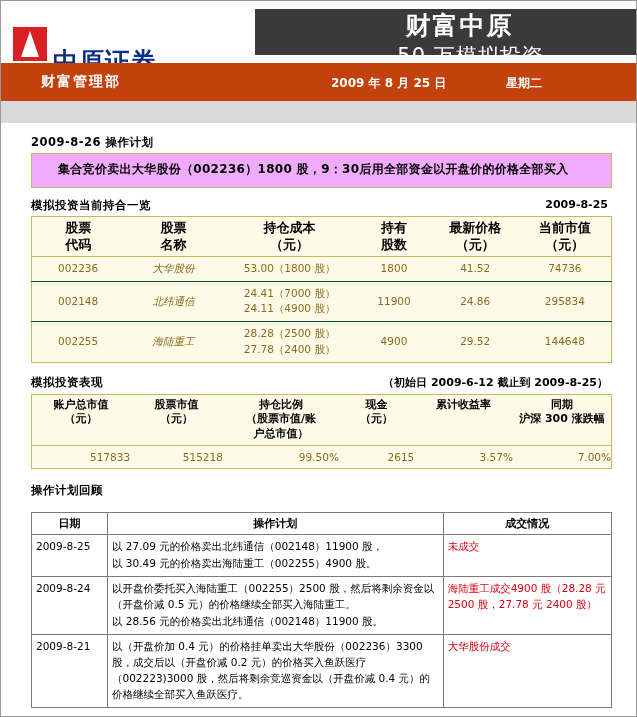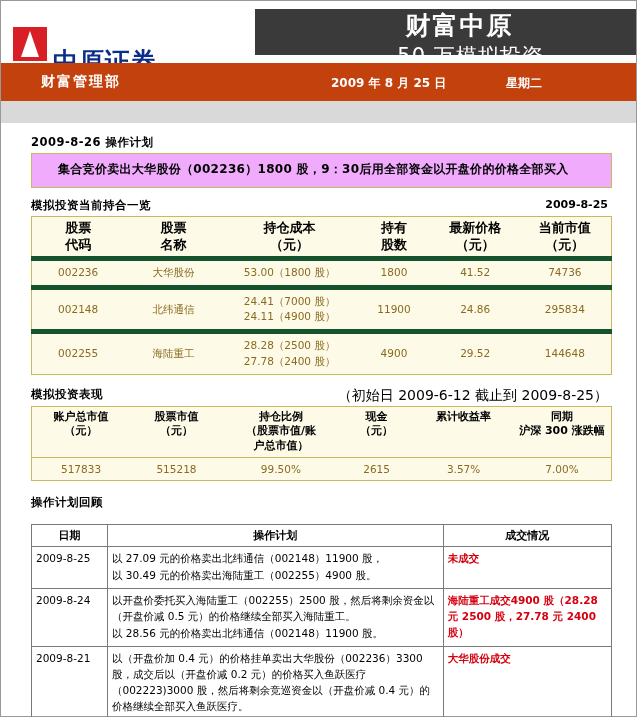--- a/index.html
+++ b/index.html
@@ -189,59 +189,60 @@
   }
   .hold-table td {
     text-align: center;
     padding: 4px 0;
     color: #8a6a1f;
     line-height: 1.5;
     font-size: 10.5px;
   }
   .hold-table td.name {
     color: #8a6a1f;
+    font-style: italic;
   }
   .hold-table tr.r td {
-    border-top: 5px solid #14532d;
+    border-top: 1px solid #14532d;
   }
 
   
   .perf-head {
     position: relative;
     margin-top: 12px;
     height: 16px;
   }
   .perf-head .lbl {
     font-size: 11.5px;
     font-weight: bold;
     letter-spacing: 0.5px;
   }
   .perf-head .note {
     position: absolute;
     right: 4px;
     top: 0;
-    font-size: 14px;
-    font-weight: normal;
+    font-size: 11px;
+    font-weight: bold;
   }
   .perf-table {
     border: 1px solid #c9b95e;
     background: #fdfbe8;
     margin-top: 3px;
   }
   .perf-table th {
     font-weight: bold;
     font-size: 11px;
     padding: 3px 0;
     line-height: 1.35;
     border-bottom: 1px solid #c9b95e;
     text-align: center;
     vertical-align: top;
   }
   .perf-table td {
-    text-align: center;
+    text-align: right;
     padding: 5px 0;
     color: #8a6a1f;
     font-size: 10.5px;
   }
 
   
   .review-title {
     margin-top: 14px;
     font-size: 11.5px;
     font-weight: bold;
@@ -265,21 +266,21 @@
     font-size: 10.5px;
     padding: 3px 4px;
     vertical-align: top;
     line-height: 1.55;
   }
   .review-table td.date {
     text-align: left;
     white-space: nowrap;
   }
   .review-table td.result {
-    font-weight: bold;
+    font-weight: normal;
     color: #d6000f;
     border-radius: 11px;
   }
   .review-table td p {
     margin: 0 0 1px 0;
   }
 </style>
 </head>
 <body>
 

